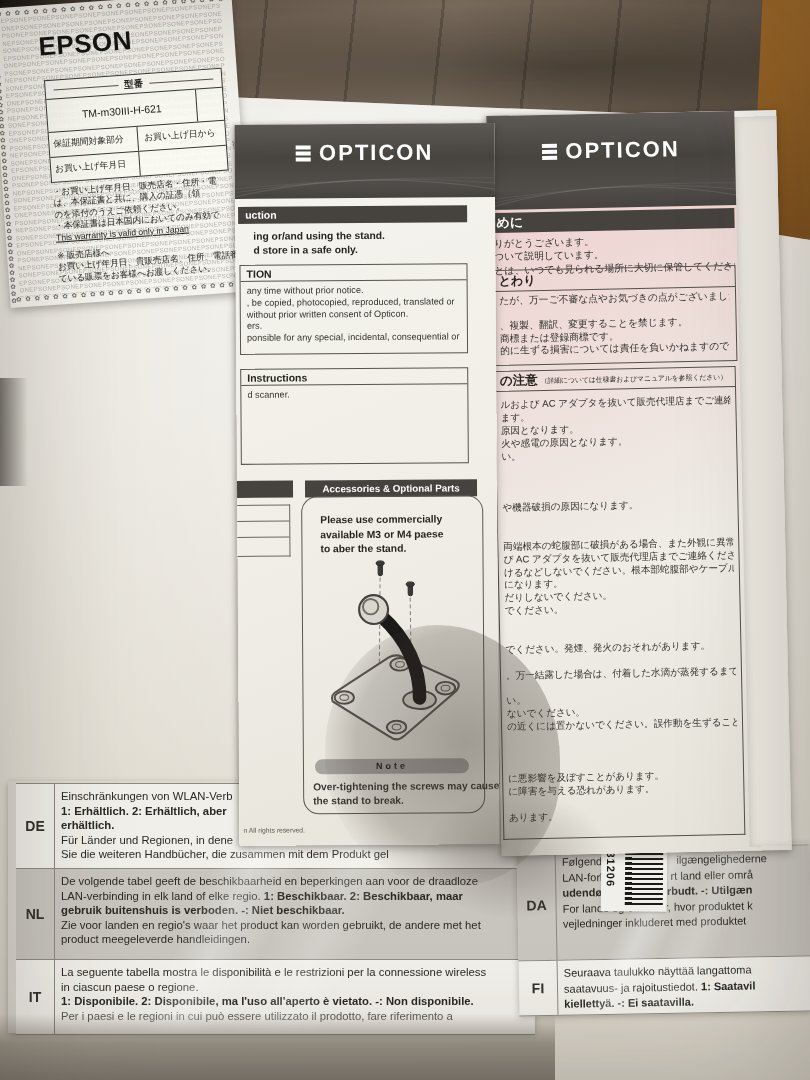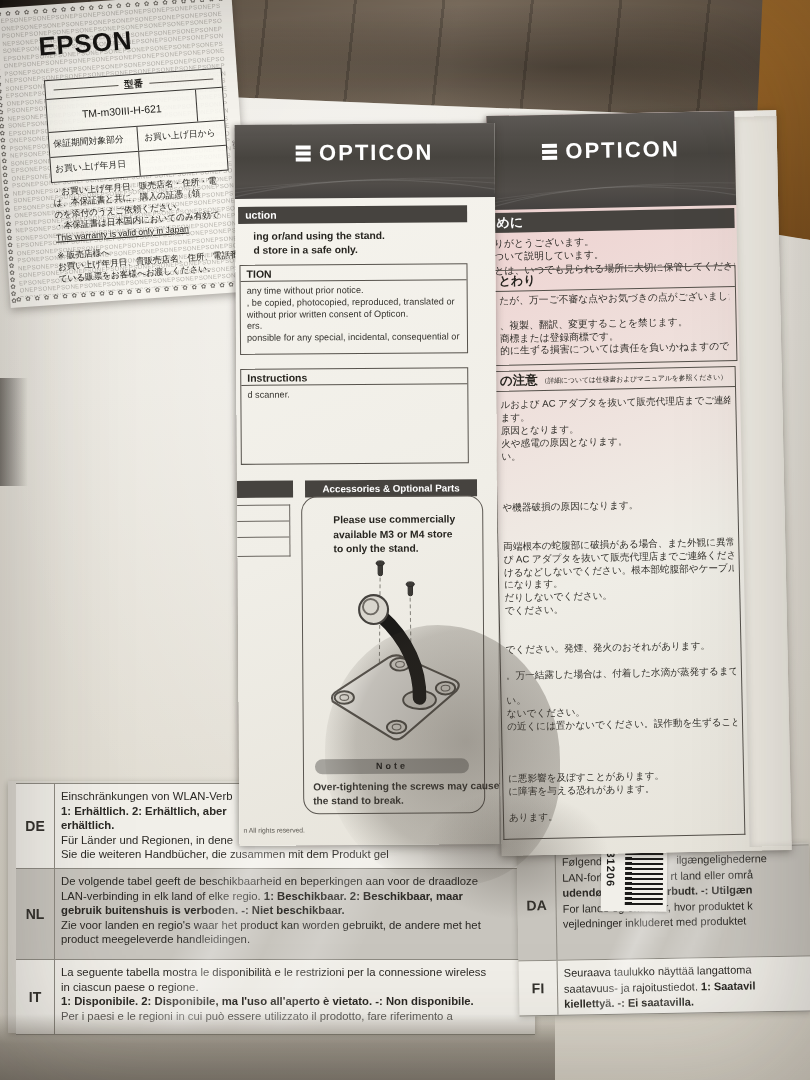--- a/index.html
+++ b/index.html
@@ -43,21 +43,21 @@
   .en-bar1{left:3px;top:82px;width:229px;height:17px;font-size:10.5px;line-height:17px;padding-left:7px;box-sizing:border-box;}
   .en-intro{position:absolute;left:6px;top:105px;font-size:10.3px;font-weight:bold;color:#26241f;line-height:13.5px;margin-left:12px;}
   .en-box{position:absolute;border:1.3px solid #57534d;color:#2c2a26;}
   .en-box .btitle{font-size:10.5px;font-weight:bold;padding:2px 6px 1px;border-bottom:1.3px solid #57534d;color:#26241f;}
   .en-box .blines{font-size:9.2px;line-height:11.8px;padding:4px 6px;color:#33312c;}
   .cut-hdr{left:0;top:356px;width:56px;height:17px;}
   .acc-hdr{left:68px;top:356px;width:172px;height:17px;font-size:9.8px;line-height:17px;text-align:center;}
   .cut-table{position:absolute;left:0;top:380px;width:52px;height:50px;border:1px solid #6a6660;border-left:none;}
   .cut-table div{border-bottom:1px solid #6a6660;height:15px;}
   .round-box{position:absolute;left:64px;top:372px;width:180px;height:316px;border:1.4px solid #5b5751;border-radius:16px;}
-  .acc-text{position:absolute;left:31px;top:16px;font-size:10.3px;font-weight:bold;color:#26241f;line-height:14.5px;}
+  .acc-text{position:absolute;left:18px;top:16px;font-size:10.3px;font-weight:bold;color:#26241f;line-height:14.5px;}
   .stand-svg{position:absolute;left:8px;top:58px;}
   .note-pill{position:absolute;left:11px;top:262px;width:154px;height:15px;background:#a6a49e;border-radius:8px;
     text-align:center;font-size:9px;font-weight:bold;letter-spacing:3px;line-height:15px;color:#1d1c1a;}
   .note-text{position:absolute;left:9px;top:283px;font-size:10.2px;font-weight:bold;color:#3a3833;line-height:13.5px;}
   .en-footer{position:absolute;left:4px;top:702px;font-size:6.8px;color:#5b5852;}
 
   
   .leaf-jp{left:494px;top:113px;width:290px;height:740px;transform:rotate(-1.2deg);z-index:20;}
   .jp-page2{position:absolute;left:245px;top:6px;width:44px;height:730px;background:#edeae2;
     border-left:1px solid rgba(90,85,78,.4);box-shadow:inset 4px 0 6px rgba(60,55,48,.15);}
@@ -321,22 +321,22 @@
     </div>
     <div class="bar cut-hdr"></div>
     <div class="bar acc-hdr">Accessories &amp; Optional Parts</div>
     <div class="cut-table">
         <div></div>
         <div></div>
       </div>
     <div class="round-box">
       <div class="acc-text">
           <div class="ln">Please use  commercially</div>
-          <div class="ln">available M3 or M4 store</div>
-          <div class="ln">to only the stand.</div>
+          <div class="ln">available M3 or M4 paese</div>
+          <div class="ln">to aber the stand.</div>
         </div>
       <svg class="stand-svg" width="164" height="196" viewBox="0 0 170 200">
         <path d="M72 22 L70 152" stroke="#807d76" stroke-dasharray="4 3" fill="none" stroke-width="1"></path>
         <path d="M103 43 L104 170" stroke="#807d76" stroke-dasharray="4 3" fill="none" stroke-width="1"></path>
         <g stroke="#2e2c29" fill="#3c3a36">
           <rect x="70" y="7" width="4.5" height="13" rx="2"></rect>
             <ellipse cx="72.2" cy="7" rx="4.2" ry="2.4"></ellipse>
           <rect x="101" y="29" width="4.5" height="12" rx="2"></rect>
             <ellipse cx="103.2" cy="29" rx="4.2" ry="2.4"></ellipse>
         </g>

